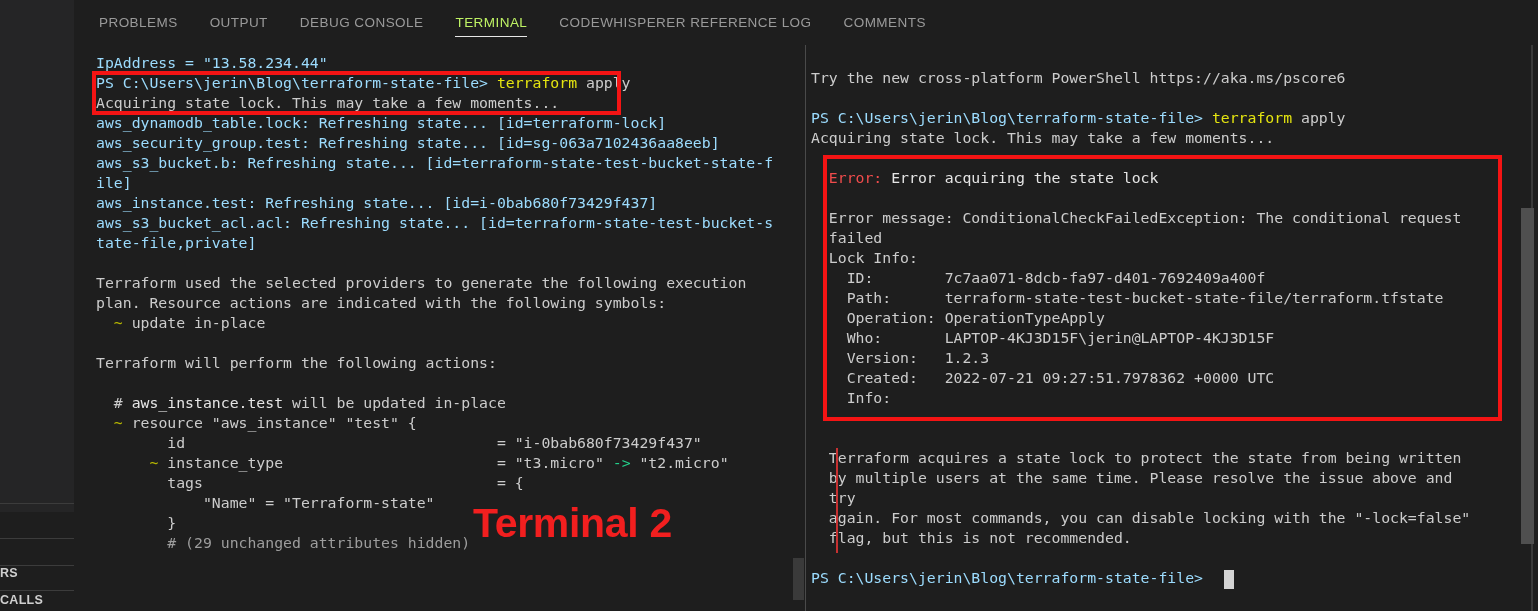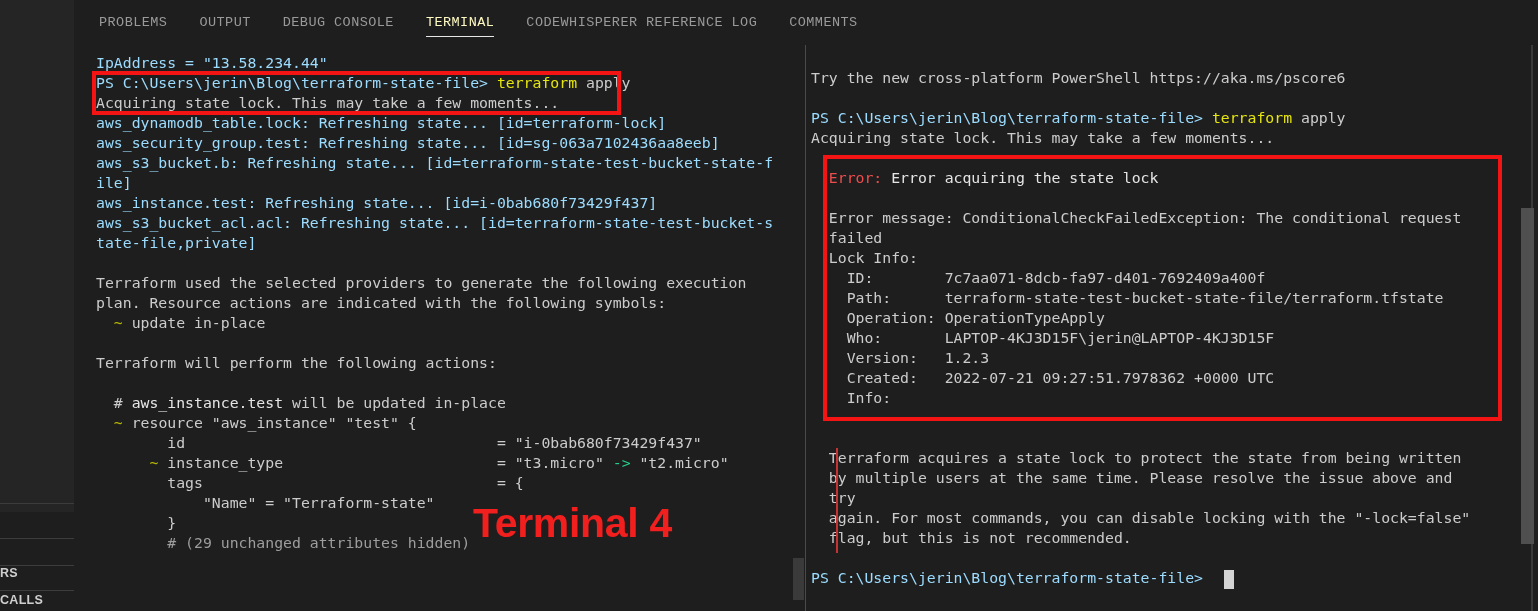--- a/index.html
+++ b/index.html
@@ -31,26 +31,26 @@
     position:absolute;left:74px;top:0;width:1464px;height:45px;
     background:#1e1e1e;
   }
   .tabbar .tabs{
     position:absolute;left:0;top:0;height:45px;
     display:flex;align-items:center;
   }
   .tab{
     position:relative;height:45px;display:flex;align-items:center;
     padding:0 0 0 0;margin-right:32px;
-    font-family:Liberation Mono, monospace;
+    font-family:Liberation Sans, sans-serif;
     font-size:13.5px;letter-spacing:.45px;
     color:#9a9a9a;cursor:pointer;white-space:nowrap;
   }
   .tab:first-child{margin-left:25px;}
-  .tab.active{color:#fef9c3;}
+  .tab.active{color:#bef264;}
   .tab.active:after{
     content:"";position:absolute;left:0;right:0;bottom:8px;height:1.5px;
     background:#e7e7e7;
   }
 
   
   .pane{
     position:absolute;top:45px;height:566px;
     background:#1e1e1e;overflow:hidden;
   }
@@ -156,19 +156,19 @@
     <div class="term" id="term-right"><div class="ln"><span class="c-gray">Try the new cross-platform PowerShell https://aka.ms/pscore6</span></div><div class="ln">&nbsp;</div><div class="ln"><span class="c-blue">PS C:\Users\jerin\Blog\terraform-state-file&gt; </span><span class="c-yellow">terraform</span><span class="c-gray"> apply</span></div><div class="ln"><span class="c-gray">Acquiring state lock. This may take a few moments...</span></div><div class="ln">&nbsp;</div><div class="ln"><span class="c-gray">  </span><span class="c-red bold">Error: </span><span class="c-white bold">Error acquiring the state lock</span></div><div class="ln">&nbsp;</div><div class="ln"><span class="c-gray">  Error message: ConditionalCheckFailedException: The conditional request</span></div><div class="ln"><span class="c-gray">  failed</span></div><div class="ln"><span class="c-gray">  Lock Info:</span></div><div class="ln"><span class="c-gray">    ID:        7c7aa071-8dcb-fa97-d401-7692409a400f</span></div><div class="ln"><span class="c-gray">    Path:      terraform-state-test-bucket-state-file/terraform.tfstate</span></div><div class="ln"><span class="c-gray">    Operation: OperationTypeApply</span></div><div class="ln"><span class="c-gray">    Who:       LAPTOP-4KJ3D15F\jerin@LAPTOP-4KJ3D15F</span></div><div class="ln"><span class="c-gray">    Version:   1.2.3</span></div><div class="ln"><span class="c-gray">    Created:   2022-07-21 09:27:51.7978362 +0000 UTC</span></div><div class="ln"><span class="c-gray">    Info:</span></div><div class="ln">&nbsp;</div><div class="ln">&nbsp;</div><div class="ln"><span class="c-gray">  Terraform acquires a state lock to protect the state from being written</span></div><div class="ln"><span class="c-gray">  by multiple users at the same time. Please resolve the issue above and</span></div><div class="ln"><span class="c-gray">  try</span></div><div class="ln"><span class="c-gray">  again. For most commands, you can disable locking with the "-lock=false"</span></div><div class="ln"><span class="c-gray">  flag, but this is not recommended.</span></div><div class="ln">&nbsp;</div><div class="ln"><span class="c-blue">PS C:\Users\jerin\Blog\terraform-state-file&gt;</span></div></div>
   </div>
 
   <div class="errbar" id="errbar-bottom"></div>
 
   <div id="cursor-block"></div>
 
   <div class="redbox" id="redbox-terminal1"></div>
   <div class="redbox" id="redbox-error"></div>
 
-  <div class="annot" id="annot-t1">Terminal 4</div>
+  <div class="annot" id="annot-t1">Terminal 2</div>
 
   <div id="sb-right-track-line"></div>
   <div class="scrollbar-thumb" id="sb-right"></div>
   <div class="scrollbar-thumb" id="sb-left"></div>
 
 </div>
 
 </body></html>

